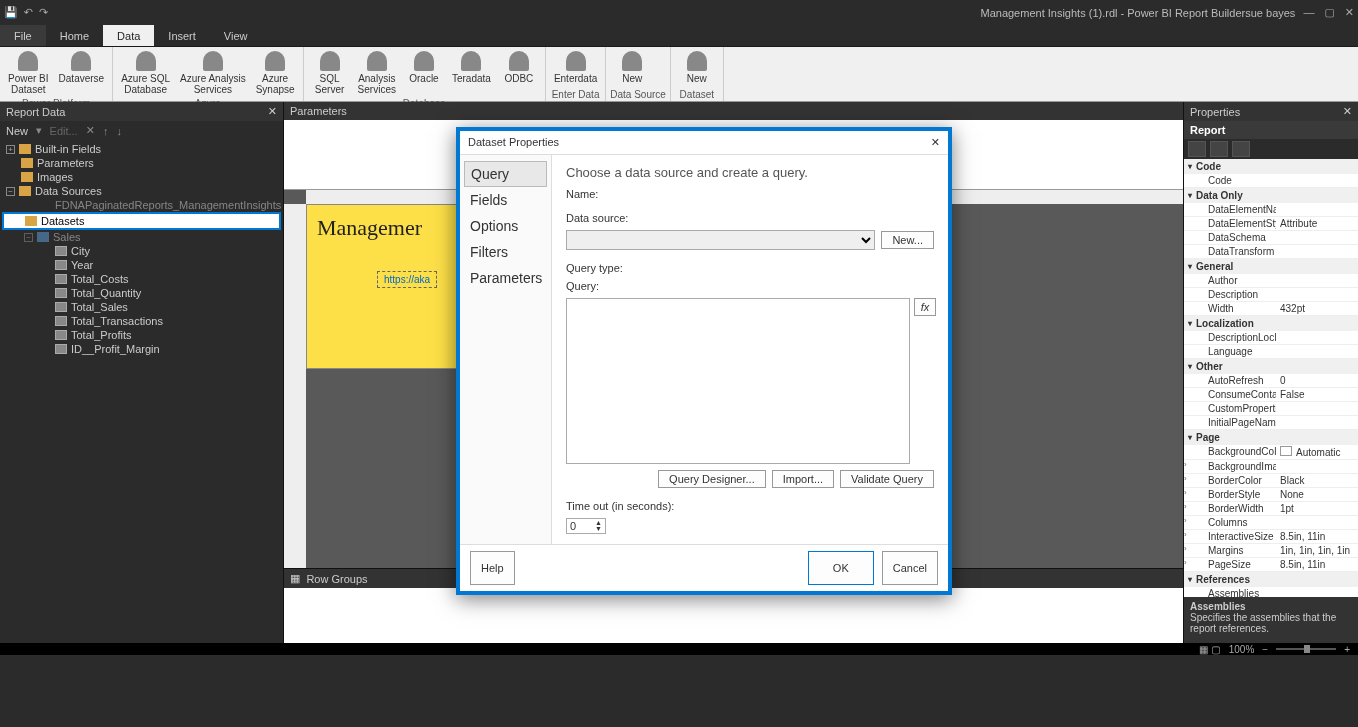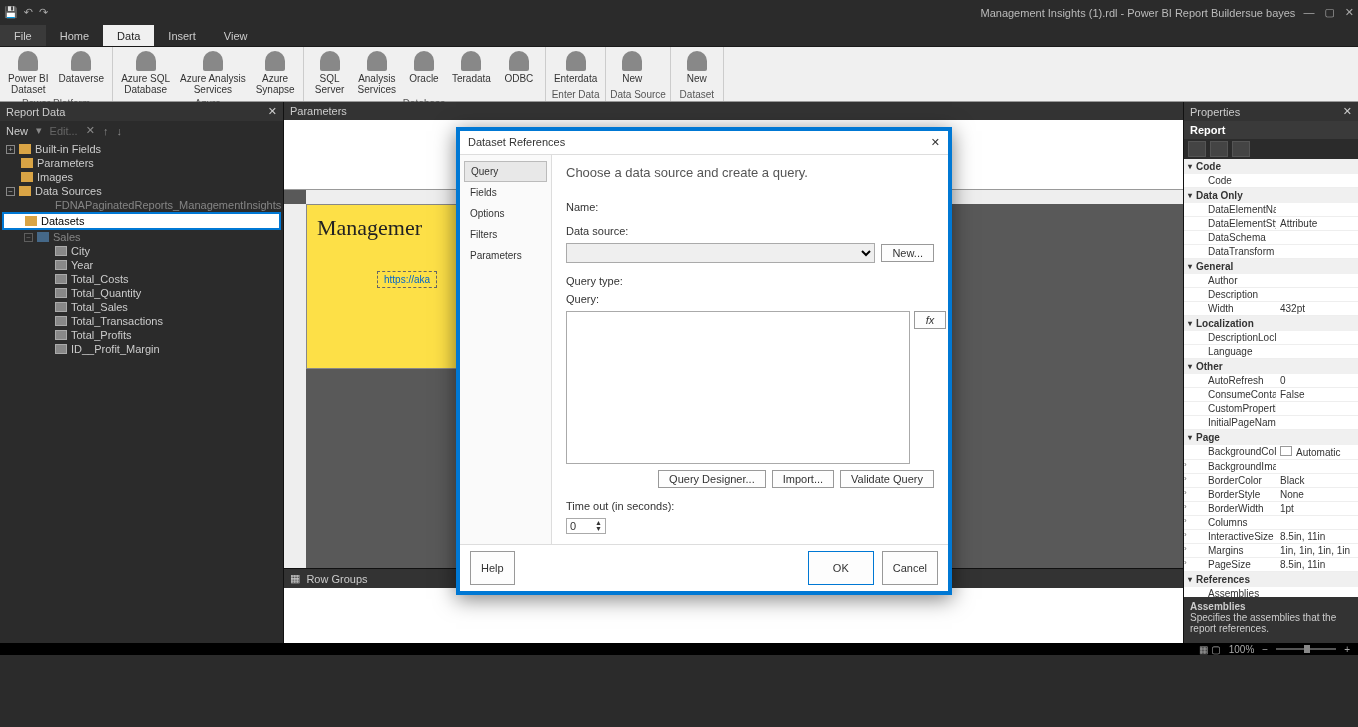--- a/index.html
+++ b/index.html
@@ -69,24 +69,24 @@
 .prop-desc { background: #333; color: #ccc; padding: 4px 6px; font-size: 10px; height: 46px; }
 .prop-desc .t { font-weight: bold; }
 
 .statusbar { background: #000; height: 12px; display: flex; align-items: center; justify-content: flex-end; padding: 0 8px; gap: 8px; color: #aaa; font-size: 10px; }
 
 
 .dialog-wrap { position: absolute; top: 127px; left: 456px; width: 496px; height: 468px; border: 4px solid #0078d4; background: #fff; box-shadow: 0 4px 20px rgba(0,0,0,0.5); display: flex; flex-direction: column; }
 .dlg-title { background: #fff; color: #333; padding: 5px 8px; font-size: 11px; display: flex; justify-content: space-between; border-bottom: 1px solid #ddd; }
 .dlg-body { flex: 1; display: flex; }
 .dlg-nav { width: 92px; background: #fafafa; border-right: 1px solid #ddd; padding: 6px 0; }
-.dlg-nav .item { padding: 5px 10px; font-size: 10px; color: #333; }
+.dlg-nav .item { padding: 5px 10px; font-size: 14px; color: #333; }
 .dlg-nav .item.sel { background: #e8e8e8; border: 1px solid #bbb; margin: 0 4px; padding: 4px 6px; }
 .dlg-main { flex: 1; padding: 10px 14px; color: #333; font-size: 11px; display: flex; flex-direction: column; gap: 6px; }
-.dlg-main h3 { font-size: 13px; font-weight: normal; color: #555; margin-bottom: 15px; }
+.dlg-main h3 { font-size: 13px; font-weight: normal; color: #555; margin-bottom: 2px; }
 .dlg-main label { font-size: 11px; color: #333; }
 .dlg-main input[type=text] { width: 100%; border: 1px solid #aaa; padding: 2px 4px; font-size: 11px; }
 .dlg-row { display: flex; gap: 6px; align-items: center; }
 .dlg-row select { flex: 1; border: 1px solid #aaa; height: 20px; font-size: 11px; }
 .dlg-btn { border: 1px solid #999; background: #fdfdfd; padding: 2px 10px; font-size: 11px; color: #333; }
 .radio-row { display: flex; gap: 14px; align-items: center; }
 .radio-row label { display: flex; align-items: center; gap: 4px; }
 .query-box { flex: 1; border: 1px solid #aaa; position: relative; min-height: 140px; }
 .query-actions { display: flex; justify-content: flex-end; gap: 6px; }
 .spinner { width: 40px; border: 1px solid #aaa; padding: 1px 3px; font-size: 11px; display: flex; justify-content: space-between; align-items: center; }
@@ -481,21 +481,21 @@
   <span>100%</span>
   <span>−</span>
   <span style="width:60px;height:2px;background:#555;display:inline-block;position:relative">
       <span style="position:absolute;left:28px;top:-3px;width:6px;height:8px;background:#888"></span>
     </span>
   <span>+</span>
 </div>
 
 <div class="dialog-wrap">
   <div class="dlg-title">
-    <span>Dataset References</span>
+    <span>Dataset Properties</span>
     <span>✕</span>
   </div>
   <div class="dlg-body">
     <div class="dlg-nav">
       <div class="item sel">Query</div>
       <div class="item">Fields</div>
       <div class="item">Options</div>
       <div class="item">Filters</div>
       <div class="item">Parameters</div>
     </div>
@@ -504,21 +504,21 @@
       <label>Name:</label>
       <label style="margin-top:6px">Data source:</label>
       <div class="dlg-row">
         <select></select>
         <button class="dlg-btn">New...</button>
       </div>
       <label style="margin-top:6px">Query type:</label>
       <label>Query:</label>
       <div style="display:flex;gap:4px;flex:1">
         <div class="query-box"></div>
-        <div style="width:20px"><button class="dlg-btn" style="width:32px;padding:2px 0;font-style:italic">fx</button></div>
+        <div style="width:20px"><button class="dlg-btn" style="width:22px;padding:2px 0;font-style:italic">fx</button></div>
       </div>
       <div class="query-actions">
         <button class="dlg-btn">Query Designer...</button>
         <button class="dlg-btn">Import...</button>
         <button class="dlg-btn">Validate Query</button>
       </div>
       <label style="margin-top:6px">Time out (in seconds):</label>
       <div class="spinner">
         <span>0</span>
         <span class="arrows">

